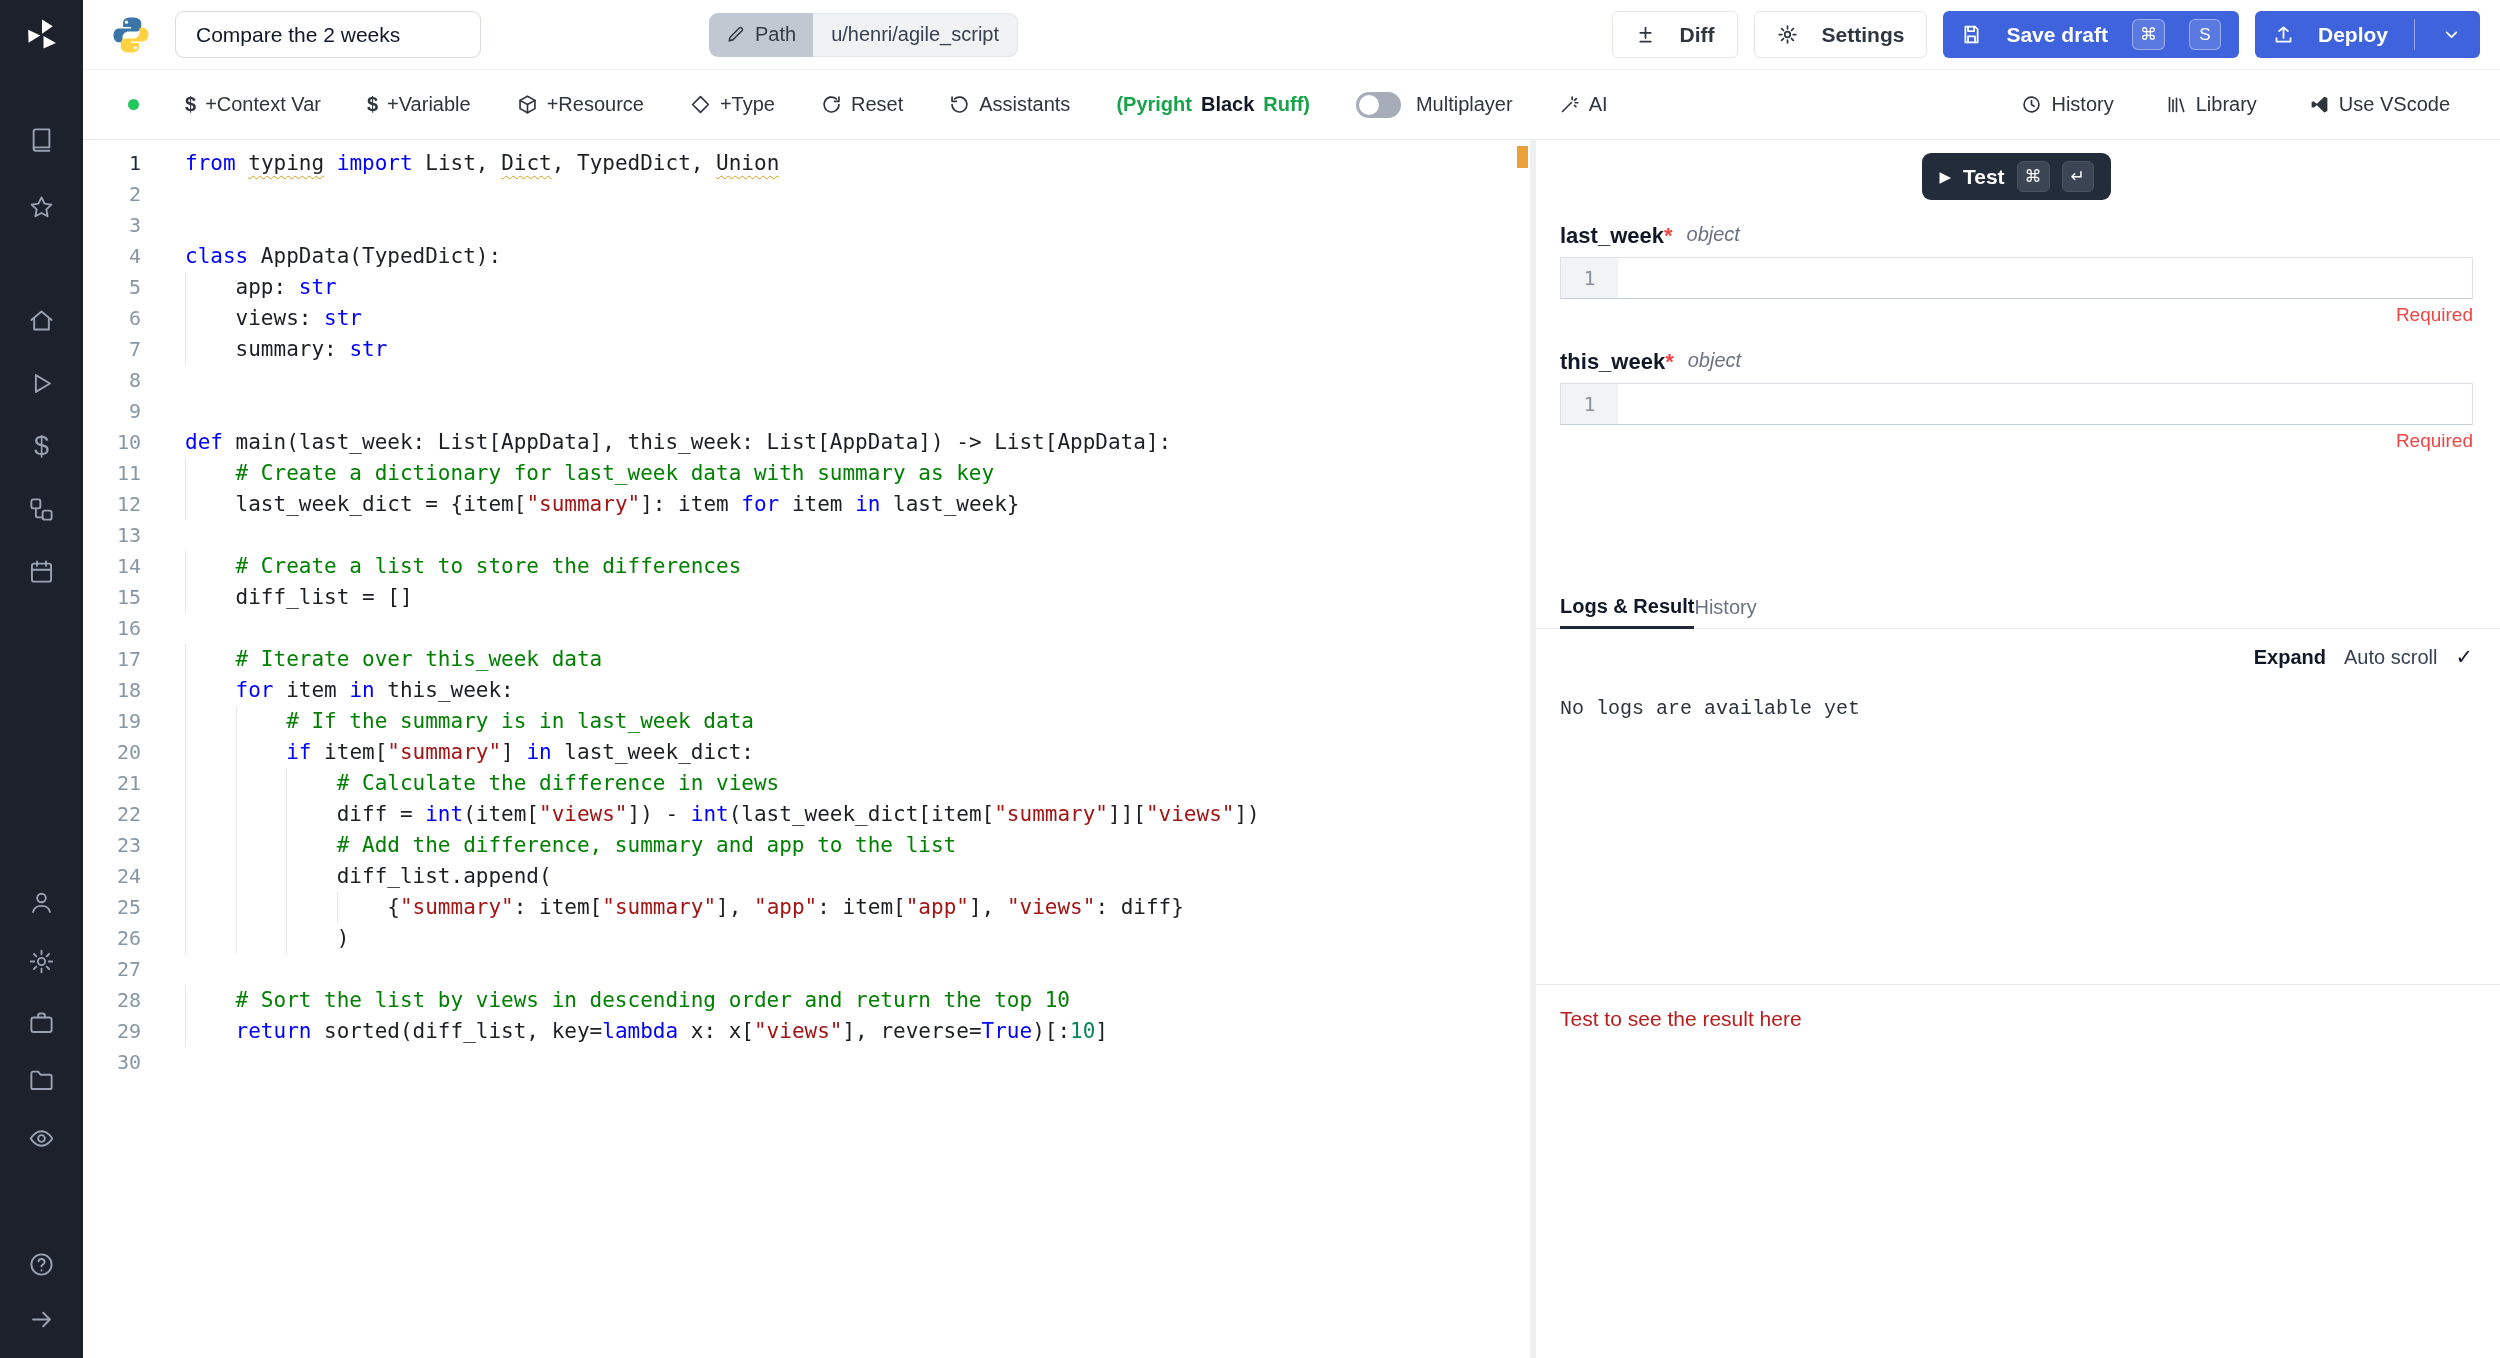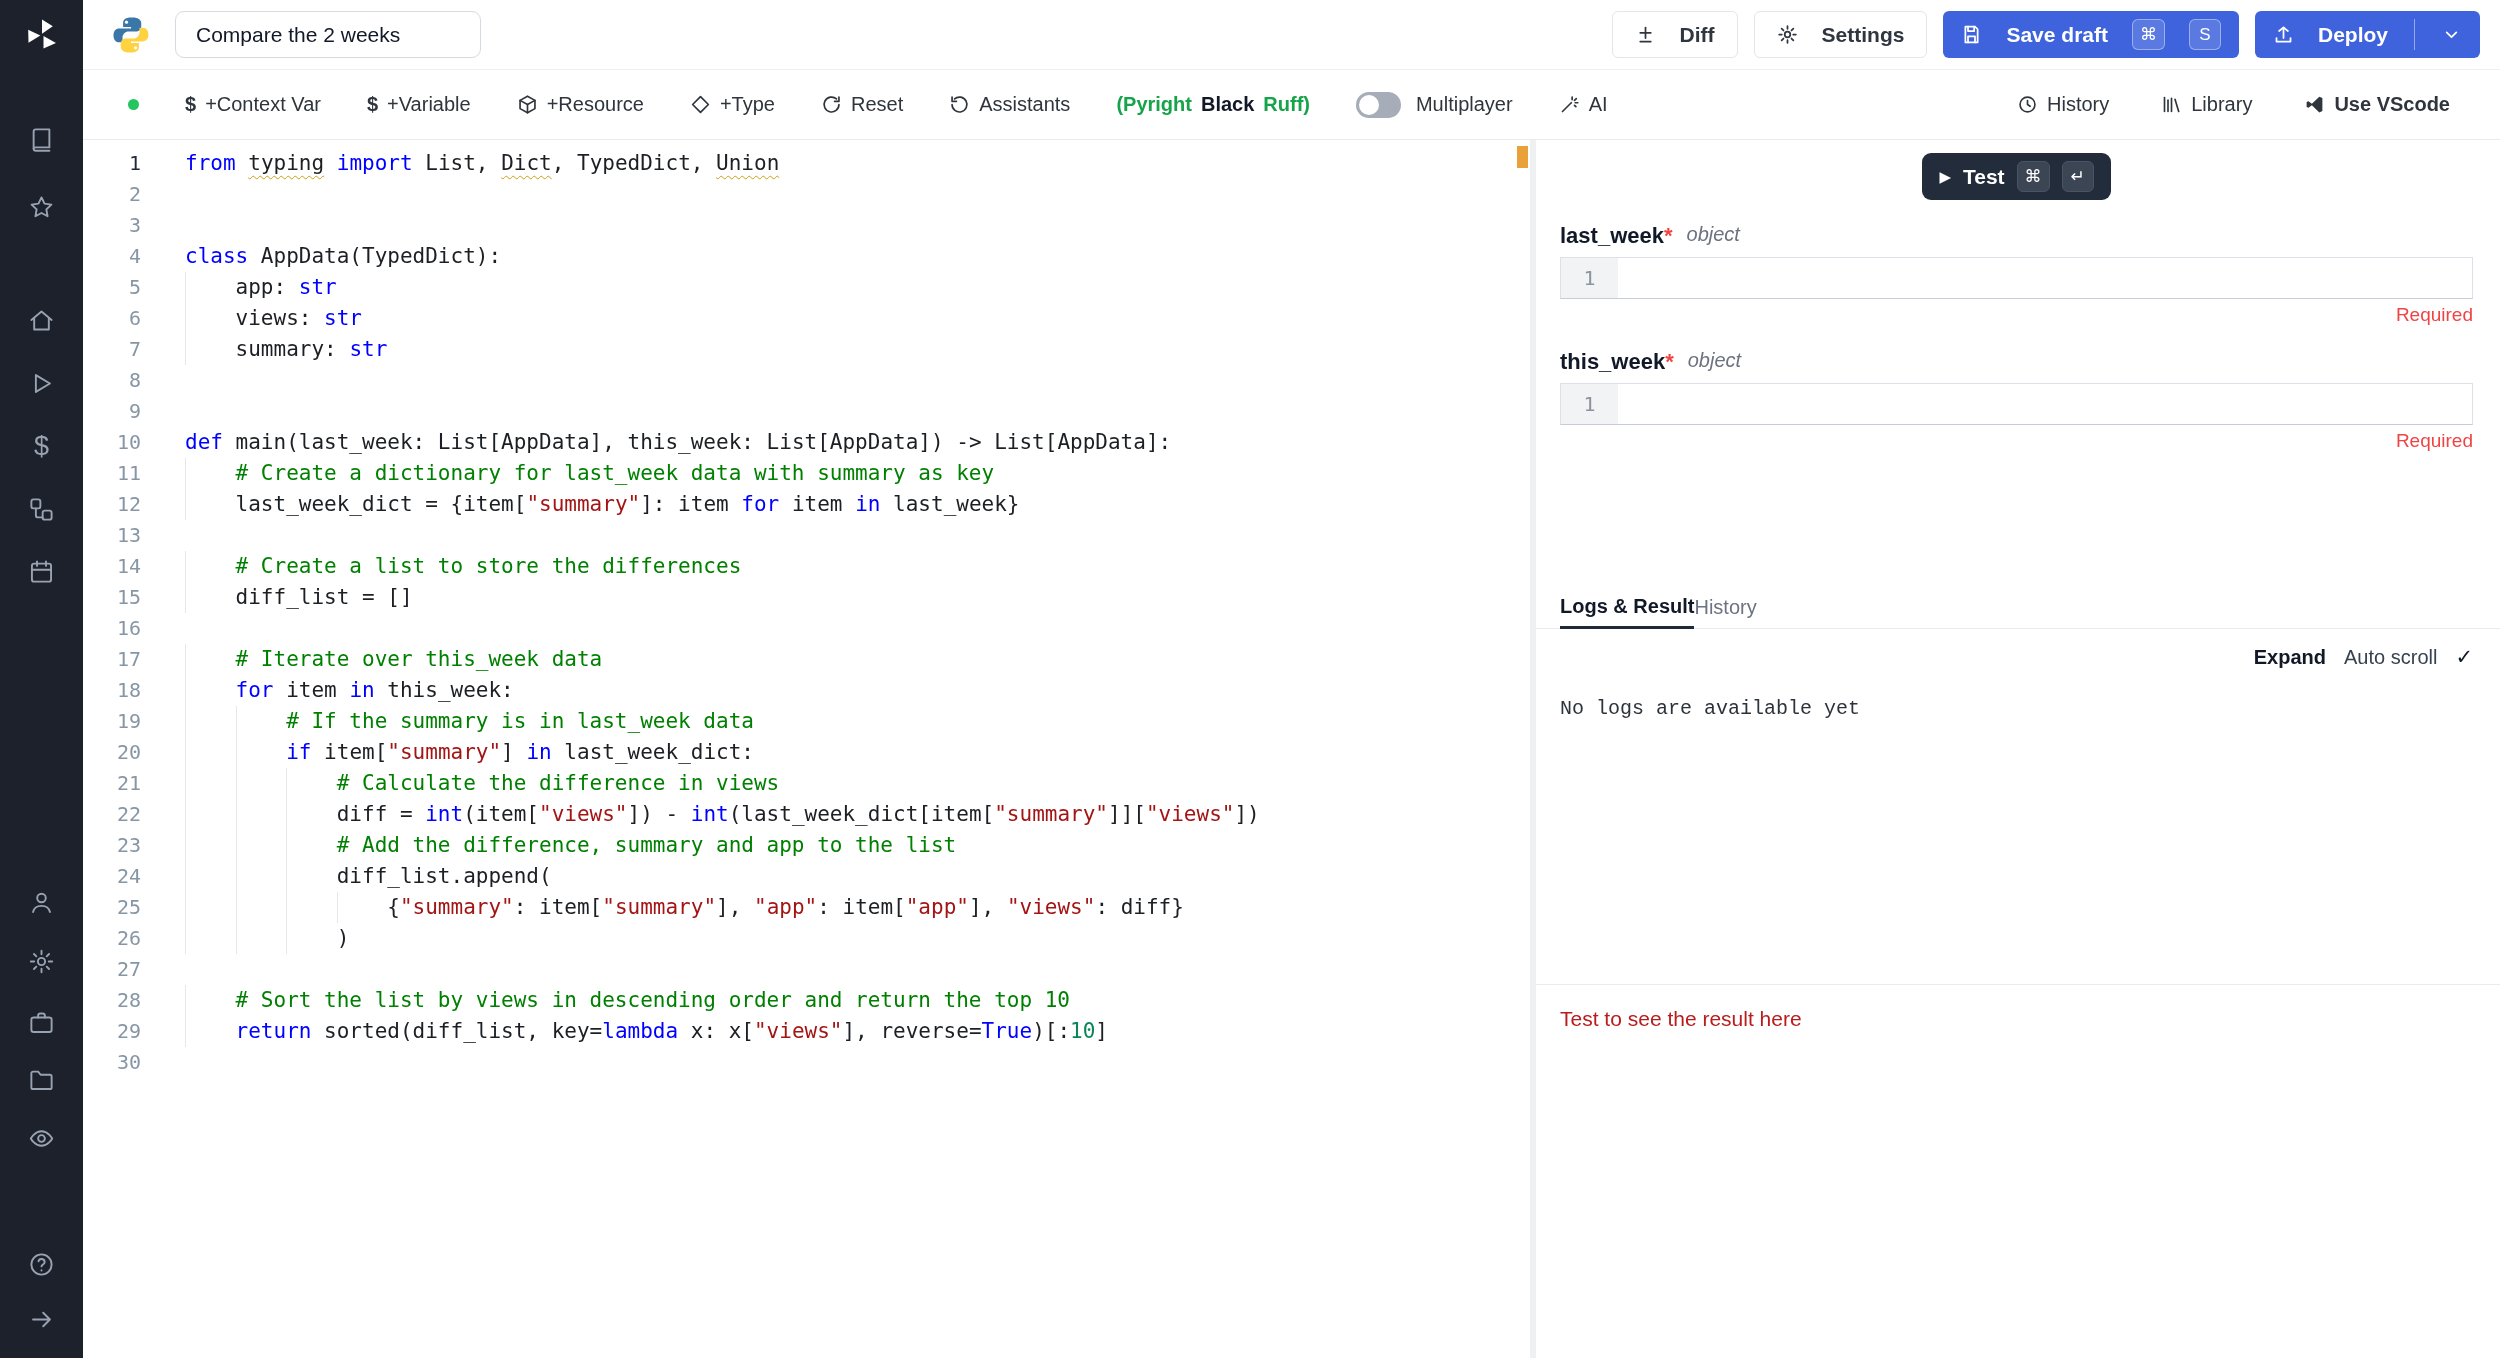--- a/index.html
+++ b/index.html
@@ -207,20 +207,29 @@
       <span class="pylogo">
         <svg viewBox="0 0 48 48">
             <path fill="#3b76a8" d="M23.8 3c-6.1 0-9.3 2.6-9.3 6.6v4.8h9.6v1.9H9.9c-4.1 0-6.9 3.2-6.9 8.2 0 5 2.8 8.3 6.9 8.3h3.9v-5.7c0-4 3.3-7.2 7.3-7.2h9.2c3.3 0 6-2.7 6-6V9.6C36.3 5.6 31.6 3 26.7 3z"></path>
             <circle cx="18.6" cy="8.6" r="1.9" fill="#fff"></circle>
             <path fill="#ffd242" d="M24.2 45c6.1 0 9.3-2.6 9.3-6.6v-4.8h-9.6v-1.9h14.2c4.1 0 6.9-3.2 6.9-8.2 0-5-2.8-8.3-6.9-8.3h-3.9v5.7c0 4-3.3 7.2-7.3 7.2h-9.2c-3.3 0-6 2.7-6 6v4.3c0 4 4.7 6.6 9.6 6.6z"></path>
             <circle cx="29.4" cy="39.4" r="1.9" fill="#fff"></circle>
           </svg>
       </span>
       <div class="title-input">Compare the 2 weeks</div>
 
+      <div class="path-group">
+        <div class="path-left">
+          <svg viewBox="0 0 24 24">
+              <path d="M4 20l1.2-4.6L16.8 3.8a2 2 0 0 1 2.8 0l.6.6a2 2 0 0 1 0 2.8L8.6 18.8z"></path>
+            </svg>
+          <span>Path</span>
+        </div>
+        <div class="path-right">u/henri/agile_script</div>
+      </div>
 
       <div class="topbar-right">
         <button class="btn ghost">
           <svg viewBox="0 0 24 24">
               <path d="M12 4v12"></path>
               <path d="M6 10h12"></path>
               <path d="M6 20h12"></path>
             </svg>
           <span>Diff</span>
         </button>
@@ -324,21 +333,21 @@
         </div>
         <div class="t-item">
           <svg viewBox="0 0 24 24">
               <path d="M4 4v16"></path>
               <path d="M8 7v13"></path>
               <path d="M12 5v15"></path>
               <path d="m16 6 4.2 14"></path>
             </svg>
           <span>Library</span>
         </div>
-        <div class="t-item" style="font-weight:700">
+        <div class="t-item" style="font-weight:400">
           <svg viewBox="0 0 24 24">
               <path fill="currentColor" stroke="none" d="M17.5 3 9 11.2 5 8.2 3 9.2v5.6l2 1 4-3 8.5 8.2 3.5-1.7V4.7z"></path>
             </svg>
           <span>Use VScode</span>
         </div>
       </div>
     </div>
 
     <div class="content">
       <div class="editor">

